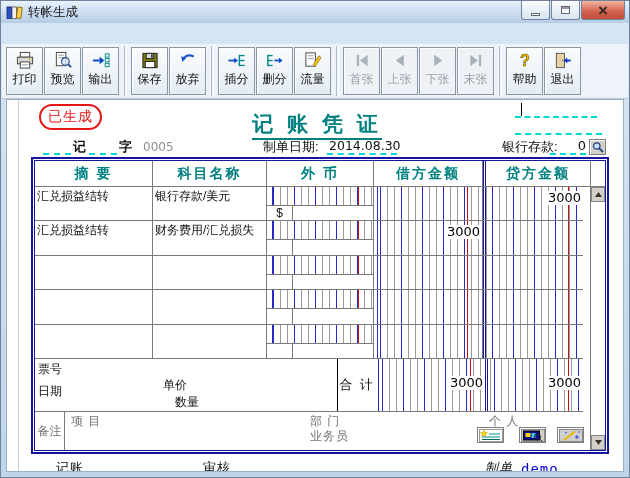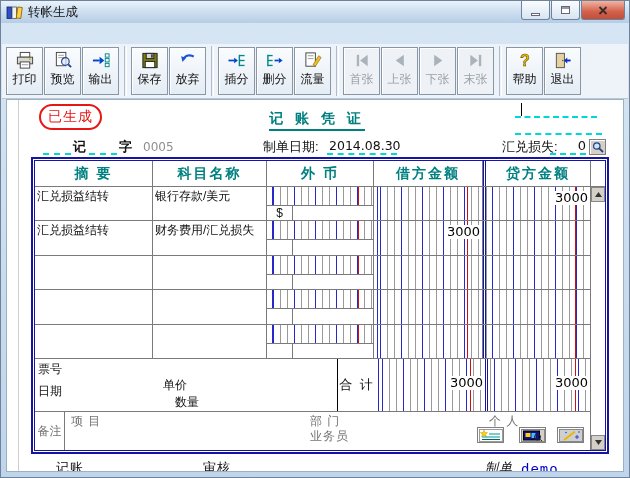--- a/index.html
+++ b/index.html
@@ -32,39 +32,39 @@
   .tbtn.disabled{background:#eef2f6;}
   .tbtn.disabled .tlabel{color:#9aa2aa;}
   .tsep{width:3px;height:50px;border-left:1px solid #aebccb;border-right:1px solid #fff;margin:0 4px;}
   
   .content{position:absolute;left:5px;right:5px;top:98px;bottom:5px;background:#fff;
     border:1px solid #9ab0c4;overflow:hidden;}
   .content::before{content:"";position:absolute;left:11px;top:0;bottom:0;border-left:1px solid #cfcfcf;}
   .stamp{position:absolute;left:32px;top:4px;color:#e81515;border:2px solid #e81515;
     border-radius:13px;font-size:14px;padding:2px 7px;letter-spacing:1px;}
   .v-title{position:absolute;left:170px;top:10px;width:280px;text-align:center;
-    color:#008080;font-size:14px;font-weight:bold;letter-spacing:4px;}
+    color:#008080;font-size:21px;font-weight:bold;letter-spacing:4px;}
   .v-title span{border-bottom:2px solid #008080;padding-bottom:3px;}
   .caret{position:absolute;left:514px;top:3px;width:1px;height:13px;background:#000;}
   .dash{position:absolute;height:0;border-bottom:2px dashed #00d8d8;}
   .subheader{position:absolute;left:0;top:38px;width:100%;height:18px;font-size:13px;color:#111;}
   .gray-no{color:#8f8f8f;font-family:"DejaVu Sans",sans-serif;font-size:12px;}
   .mag-btn{position:absolute;left:582px;top:39px;width:17px;height:16px;background:#d4d0c8;
     border:1px solid #808080;box-shadow:inset 1px 1px 0 #fff;display:flex;align-items:center;justify-content:center;}
   
   .vt{position:absolute;left:24px;top:57px;width:578px;height:297px;border:2px solid #1515a0;}
   .vt-inner{position:absolute;left:1px;top:1px;right:1px;bottom:1px;border:1px solid #1515a0;
     display:flex;flex-direction:column;background:#fff;}
   .hrow{height:26px;display:flex;border-bottom:1px solid #7a7a7a;}
   .hcell{border-right:1px solid #7a7a7a;color:#008080;font-weight:bold;font-size:14px;
     display:flex;align-items:center;justify-content:center;letter-spacing:2px;}
   .w-sum{width:118px;}.w-acc{width:114px;}.w-cur{width:107px;}.w-deb{width:109px;}.w-cre{flex:1;}
   .corner{width:14px;border-right:none;}
   .vdiv{width:3px;border-left:1px solid #1515a0;border-right:1px solid #1515a0;background:#fff;}
-  .body{flex:1;display:flex;}
+  .body{flex:1;display:flex;gap:7px;}
   .grid{flex:1;display:flex;flex-direction:column;}
   .rows{height:172px;display:flex;flex-direction:column;}
   .drow{flex:1;display:flex;border-bottom:1px solid #7a7a7a;font-size:12px;color:#111;}
   .cell{border-right:1px solid #7a7a7a;}
   .c-sum{width:118px;padding:1px 2px;}
   .c-acc{width:114px;padding:1px 2px;}
   .c-cur{width:107px;display:flex;flex-direction:column;padding:0;}
   .cur-top{height:18px;position:relative;}
   .cur-bot{flex:1;display:flex;border-top:1px solid #7a7a7a;}
   .cur-sym{width:26px;border-right:1px solid #7a7a7a;text-align:center;font-size:12px;}
@@ -265,21 +265,21 @@
     <div class="caret"></div>
     <div class="dash" style="left:508px;top:16px;width:82px;"></div>
     <div class="dash" style="left:508px;top:33px;width:87px;"></div>
 
     <div class="subheader">
       <span style="position:absolute;left:66px;font-weight:bold;">记</span>
       <span style="position:absolute;left:112px;font-weight:bold;">字</span>
       <span class="gray-no" style="position:absolute;left:136px;top:2px;">0005</span>
       <span style="position:absolute;left:256px;">制单日期:</span>
       <span style="position:absolute;left:322px;font-family:'DejaVu Sans',sans-serif;font-size:12.5px;">2014.08.30</span>
-      <span style="position:absolute;left:495px;">汇兑损失:</span>
+      <span style="position:absolute;left:495px;">银行存款:</span>
       <span style="position:absolute;left:565px;width:14px;text-align:right;font-family:'DejaVu Sans',sans-serif;">0</span>
     </div>
     <div class="dash" style="left:36px;top:53px;width:28px;"></div>
     <div class="dash" style="left:82px;top:53px;width:28px;"></div>
     <div class="dash" style="left:320px;top:53px;width:70px;"></div>
     <div class="dash" style="left:543px;top:53px;width:36px;"></div>
     <div class="mag-btn">
       <svg width="14" height="13" viewBox="0 0 14 13">
         <circle cx="5.8" cy="5" r="3.2" fill="#cfe4ff" stroke="#204080" stroke-width="1.2"></circle>
         <line x1="8.2" y1="7.4" x2="12" y2="11" stroke="#204080" stroke-width="1.8"></line>

